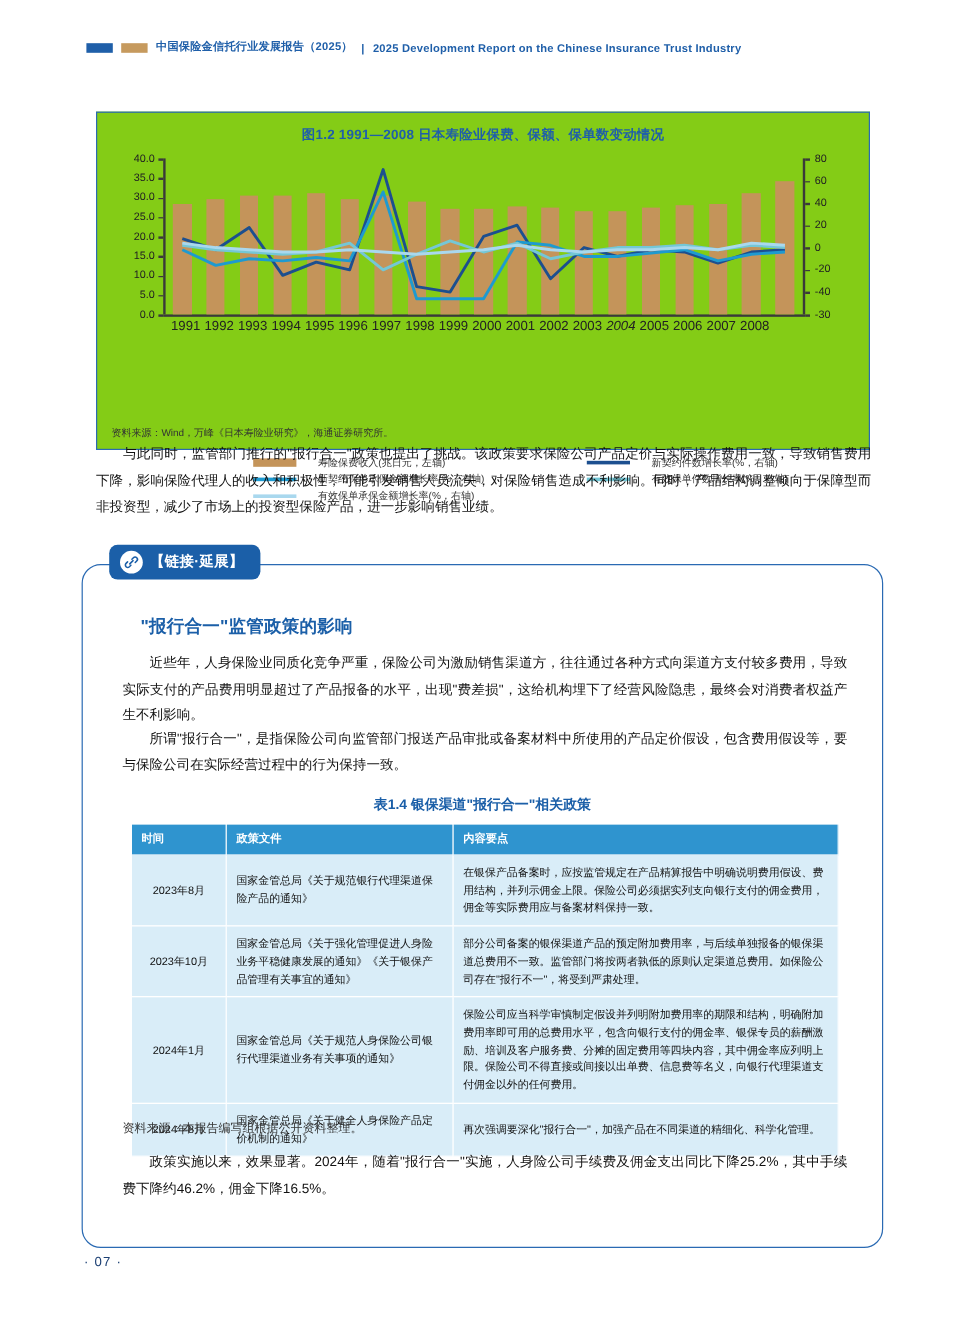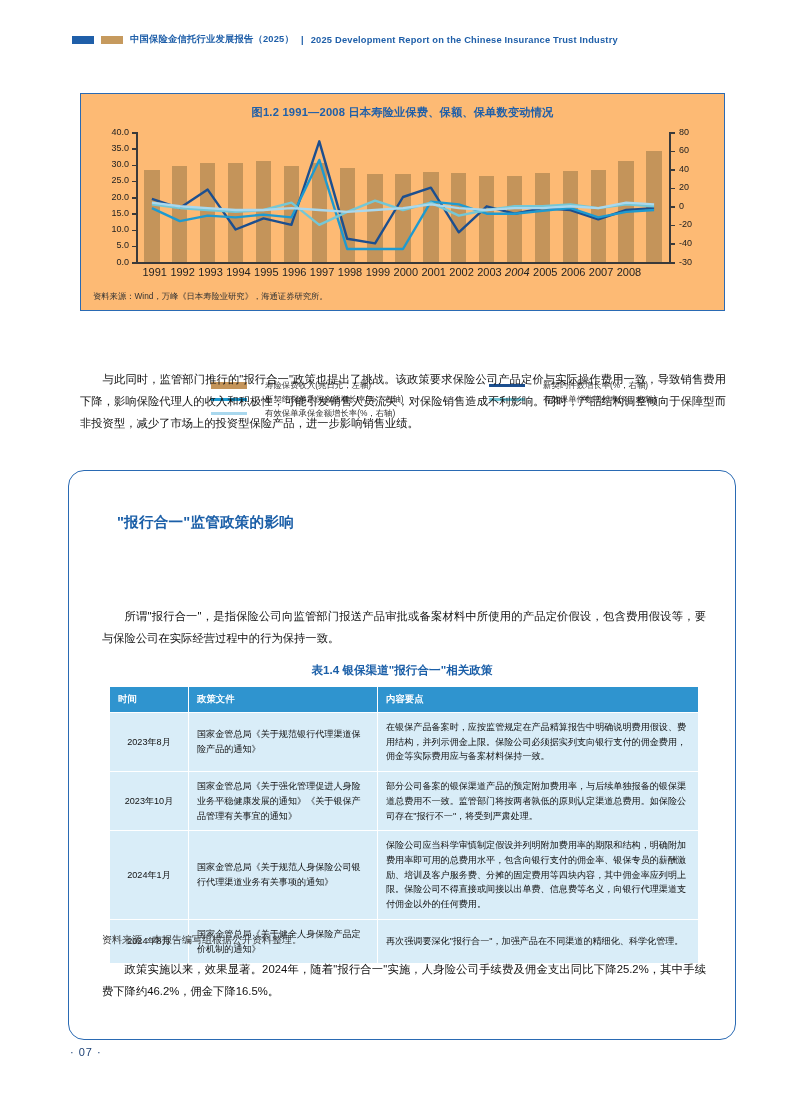--- a/index.html
+++ b/index.html
@@ -46,24 +46,24 @@
     font-weight: bold;
     letter-spacing: .2px;
   }
 
   
   .chart-card {
     position: absolute;
     left: 80px;
     top: 93px;
     width: 645px;
-    height: 218px;
+    height: 282px;
     border: 1px solid #2a6ab3;
     box-sizing: border-box;
-    background: #fdba74;
+    background: #84cc16;
   }
   .chart-title {
     text-align: center;
     color: #1f5fa9;
     font-weight: bold;
     font-size: 11.2px;
     margin-top: 11px;
     letter-spacing: .2px;
   }
   .plot-wrap {
@@ -442,23 +442,34 @@
           <span>有效保单承保金额增长率(%，右轴)</span>
         </div>
       </div>
 
     <div class="chart-source">资料来源：Wind，万峰《日本寿险业研究》，海通证券研究所。</div>
   </div>
 
   <div class="para" id="intro-para">与此同时，监管部门推行的"报行合一"政策也提出了挑战。该政策要求保险公司产品定价与实际操作费用一致，导致销售费用下降，影响保险代理人的收入和积极性，可能引发销售人员流失，对保险销售造成不利影响。同时，产品结构调整倾向于保障型而非投资型，减少了市场上的投资型保险产品，进一步影响销售业绩。</div>
 
   <div class="linkbox">
+    <div class="badge">
+      <span class="badge-icon">
+        <svg width="13" height="13" viewBox="0 0 24 24" fill="none" stroke="#1b5fa8" stroke-width="2.4" stroke-linecap="round">
+          <path d="M9.5 14.5 L14.5 9.5"></path>
+          <path d="M12.8 7.4 L15.1 5.1 a3.6 3.6 0 0 1 5.1 5.1 l-2.3 2.3"></path>
+          <path d="M11.2 16.6 L8.9 18.9 a3.6 3.6 0 0 1 -5.1 -5.1 l2.3 -2.3"></path>
+        </svg>
+      </span>
+      <span>【链接·延展】</span>
+    </div>
 
     <div class="box-heading">"报行合一"监管政策的影响</div>
 
+    <div class="box-para" id="box-para-1">近些年，人身保险业同质化竞争严重，保险公司为激励销售渠道方，往往通过各种方式向渠道方支付较多费用，导致实际支付的产品费用明显超过了产品报备的水平，出现"费差损"，这给机构埋下了经营风险隐患，最终会对消费者权益产生不利影响。</div>
     <div class="box-para" id="box-para-2">所谓"报行合一"，是指保险公司向监管部门报送产品审批或备案材料中所使用的产品定价假设，包含费用假设等，要与保险公司在实际经营过程中的行为保持一致。</div>
 
     <div class="table-title">表1.4 银保渠道"报行合一"相关政策</div>
 
     <table class="policy">
       <thead>
         <tr>
           <th class="h-time">时间</th>
           <th class="h-doc">政策文件</th>
           <th>内容要点</th>

